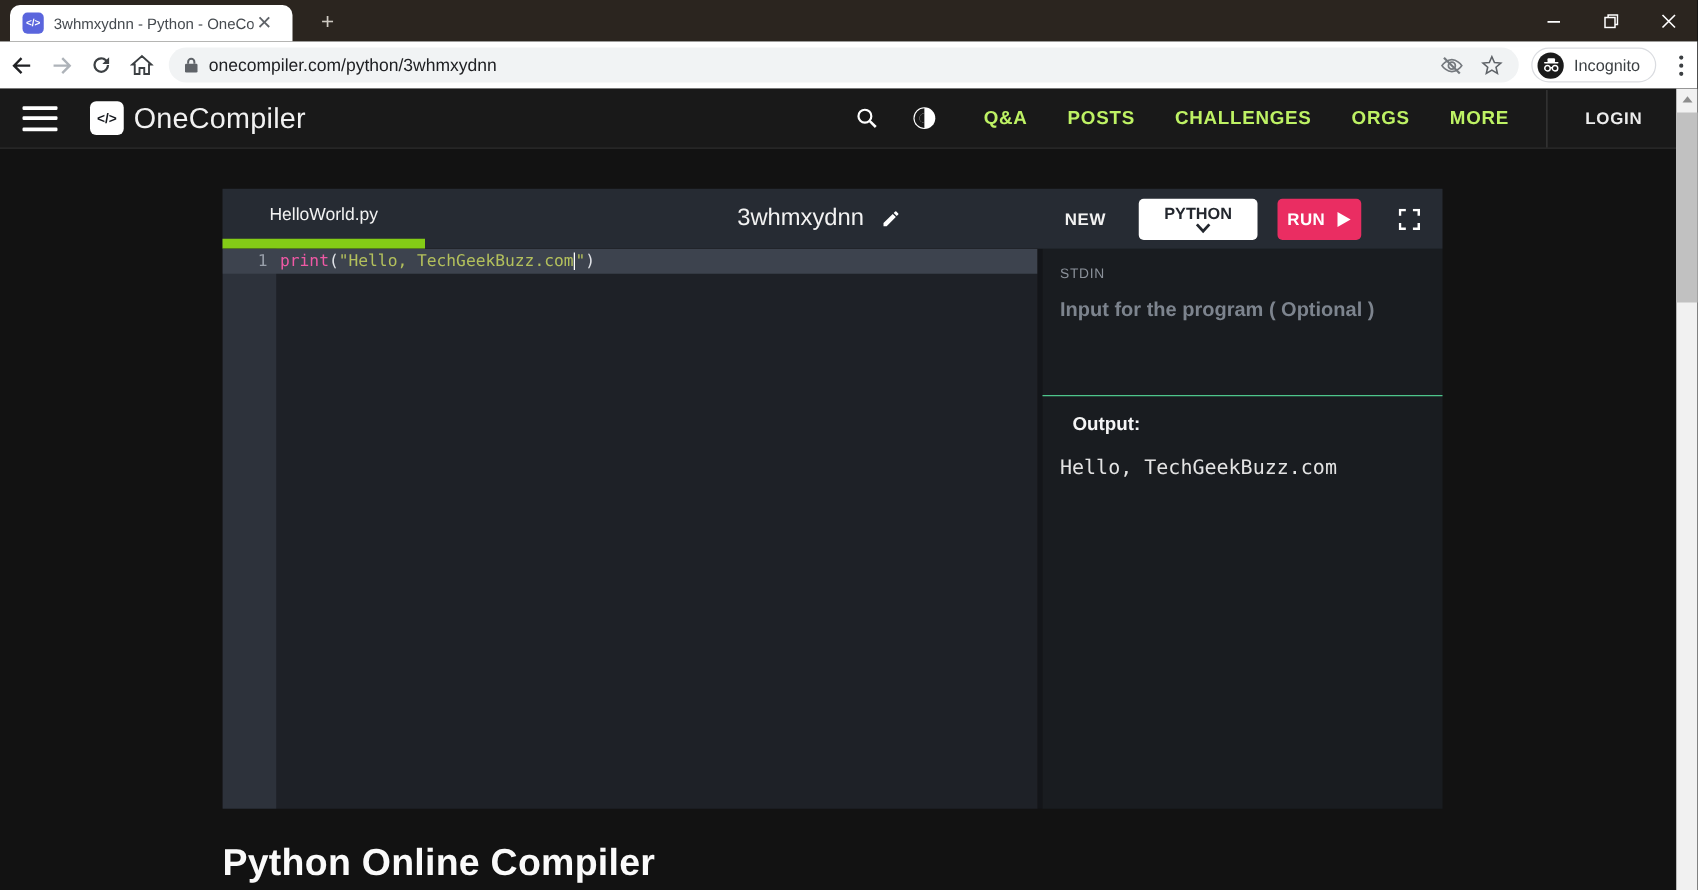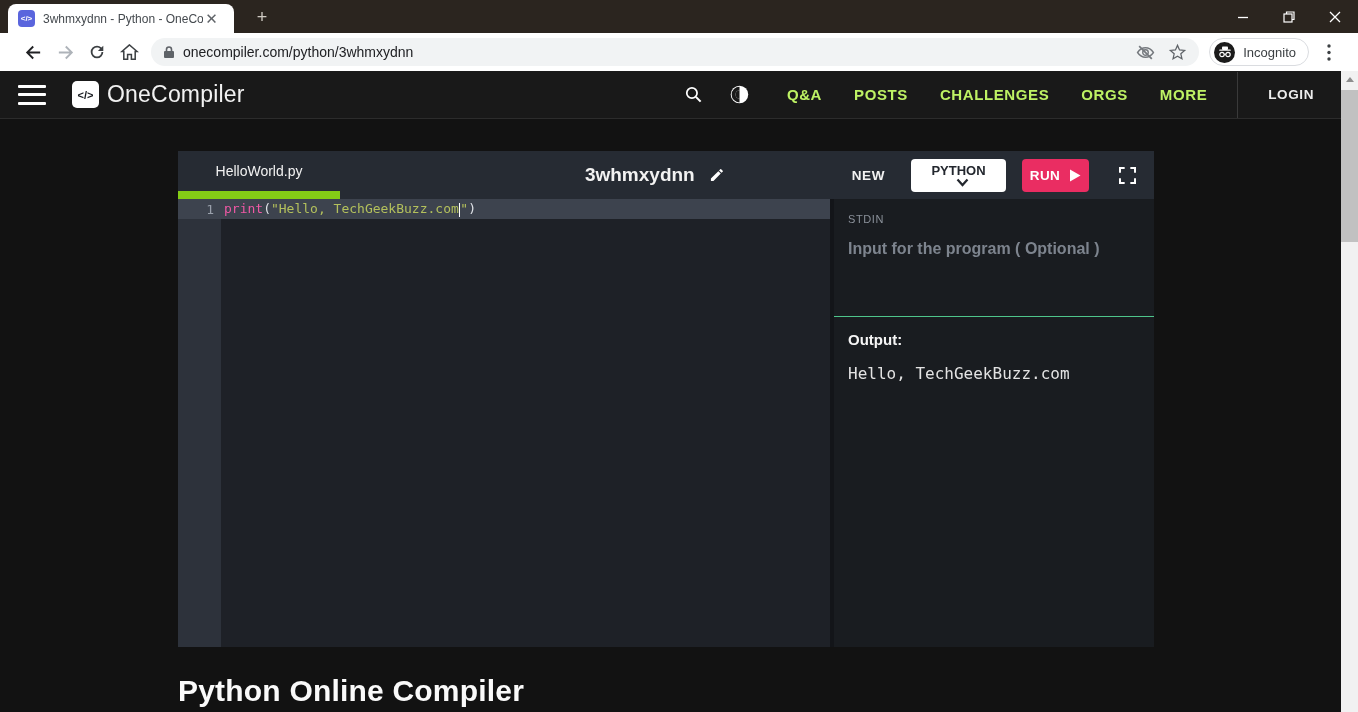--- a/index.html
+++ b/index.html
@@ -11,21 +11,21 @@
          border-radius:8px 8px 0 0; display:flex; align-items:center; padding:0 8px 0 10px; }
   .favicon { width:17px; height:17px; border-radius:4px; background:#5a65dd; color:#fff; font-size:8px;
              font-weight:bold; display:flex; align-items:center; justify-content:center; flex:0 0 auto; }
   .tab-title { font-size:12px; color:#454a4f; white-space:nowrap; overflow:hidden; margin-left:8px; width:160px; }
   .tab-close { width:17px; height:17px; color:#5f6368; font-size:15px; line-height:17px; text-align:center; flex:0 0 auto; cursor:default; }
   .newtab-btn { position:absolute; left:252px; top:7px; width:20px; height:20px; color:#cfcac2; font-size:18px;
                 line-height:20px; text-align:center; }
   .win-controls { position:absolute; right:0; top:0; height:33px; display:flex; }
   .win-btn { width:46px; height:33px; display:flex; align-items:center; justify-content:center; color:#ffffff; }
 
-  .toolbar { height:38px; background:#ffffff; display:flex; align-items:center; padding:0 17px; }
+  .toolbar { height:38px; background:#ffffff; display:flex; align-items:center; padding:0 1px; }
   .nav-ic { width:28px; height:28px; display:flex; align-items:center; justify-content:center; margin:0 2px; }
   .url-pill { flex:1; height:28px; background:#f1f3f4; border-radius:14px; display:flex; align-items:center;
               padding:0 10px 0 12px; margin:0 6px; }
   .url-text { font-size:14px; color:#202124; margin-left:8px; flex:1; }
   .pill-ic { width:24px; height:24px; display:flex; align-items:center; justify-content:center; margin-left:8px; }
   .incog-badge { height:28px; border:1px solid #dadce0; border-radius:14px; background:#fff; display:flex;
                  align-items:center; padding:0 12px 0 4px; margin:0 4px; }
   .incog-circle { width:21px; height:21px; border-radius:50%; background:#1b1b1b; display:flex; align-items:center; justify-content:center; }
   .incog-text { font-size:13px; color:#3c4043; margin-left:8px; }
   .kebab { width:24px; height:24px; display:flex; align-items:center; justify-content:center; margin-left:4px; }
@@ -44,21 +44,21 @@
   .hdr-divider { width:1px; height:46px; background:#3a3a3a; margin:0 14px; }
   .login { color:#ededed; font-size:13.5px; font-weight:bold; letter-spacing:0.6px; margin:0 26px 0 16px; }
 
   
   .playground { width:976px; margin:32px 0 0 178px; }
   .pg-toolbar { height:48px; background:#262b33; position:relative; display:flex; align-items:center; }
   .file-tab { width:162px; height:48px; display:flex; align-items:center; justify-content:center;
               border-bottom:8px solid #84cc16; color:#f2f2f2; font-size:14px; }
   .pg-title-wrap { position:absolute; left:50%; top:0; height:48px; transform:translateX(-58%);
                    display:flex; align-items:center; }
-  .pg-title { color:#f2f2f2; font-size:19px;font-weight:bold; }
+  .pg-title { color:#f2f2f2; font-size:19px; }
   .pencil { margin-left:14px; display:flex; }
   .pg-actions { margin-left:auto; display:flex; align-items:center; padding-right:18px; }
   .new-btn { color:#f2f2f2; font-size:13.5px; font-weight:bold; letter-spacing:0.6px; margin-right:26px; }
   .lang-select { width:95px; height:33px; background:#ffffff; border-radius:4px; display:flex; align-items:center;
                  justify-content:center; color:#23272e; font-size:13px; font-weight:bold; margin-right:16px;flex-direction:column; }
   .lang-select svg { margin-left:7px; }
   .run-btn { width:67px; height:33px; border-radius:4px; display:flex; align-items:center; justify-content:center;
              color:#fff; font-size:13.5px; font-weight:bold; letter-spacing:0.4px; margin-right:30px; }
   .fs-btn { display:flex; }
 
@@ -73,21 +73,21 @@
   .tok-punct { color:#dfe2e7; }
   .tok-str { color:#b3c05c; }
   .cursor { display:inline-block; width:1.5px; height:14px; background:#ffffff; vertical-align:middle; }
 
   .pg-divider { width:4px; background:#131519; }
   .io-panel { width:320px; background:#191c20; display:flex; flex-direction:column; }
   .stdin-box { height:118px; border-bottom:1px solid #4ec58b; padding:14px 14px 0 14px; }
   .stdin-label { color:#8b919a; font-size:11px; letter-spacing:0.6px; }
   .stdin-placeholder { color:#7d848e; font-size:16px; font-weight:bold; margin-top:15px; }
   .output-box { padding:14px; }
-  .output-label { color:#f5f5f5; font-size:15px; font-weight:bold; }
+  .output-label { color:#f5f5f5; font-size:15px; font-weight:bold;margin-left:10px; }
   .output-text { color:#e3e3e3; font-family:"DejaVu Sans Mono", monospace; font-size:16px; margin-top:16px; }
 
   .page-heading { color:#fafafa; font-size:30px; font-weight:bold; margin:27px 0 0 178px; letter-spacing:0.2px; }
 
   
   .scrollbar { position:absolute; right:0; top:71px; width:17px; height:641px; background:#f1f1f1; z-index:10; }
   .sb-arrow-up { width:0; height:0; margin:6px auto 0; border-left:4px solid transparent; border-right:4px solid transparent;
                  border-bottom:5px solid #8d8d8d; }
   .sb-thumb { position:absolute; top:19px; left:0; width:17px; height:152px; background:#c1c1c1; }
 </style>

